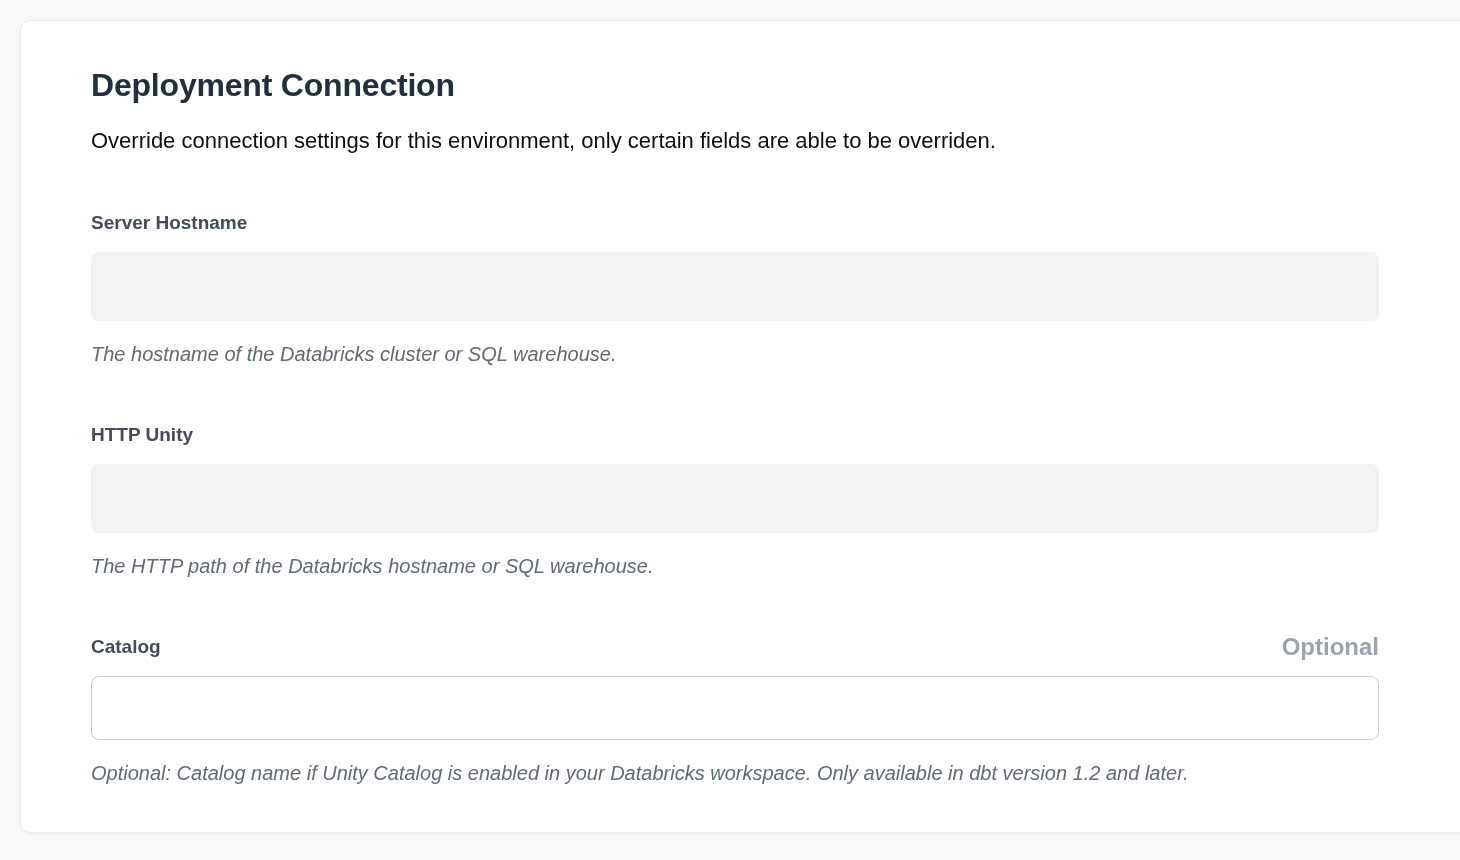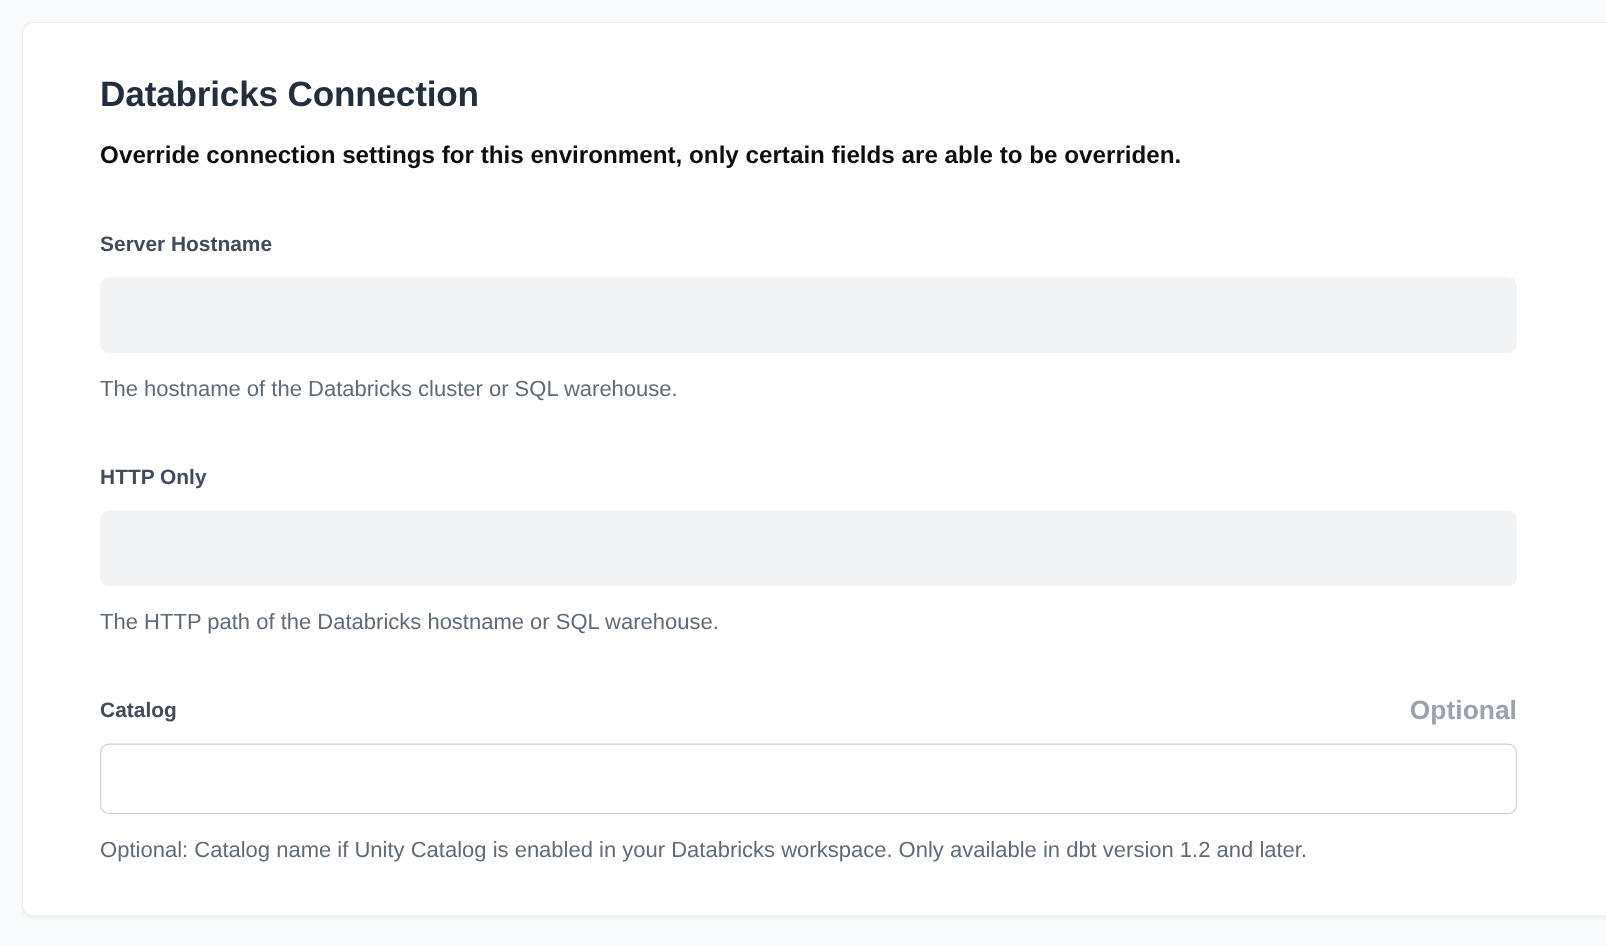--- a/index.html
+++ b/index.html
@@ -36,21 +36,21 @@
   }
   .content{width:1288px;}
   .title{
     margin:0;
     font-size:32px;line-height:38px;font-weight:700;
     letter-spacing:-0.2px;
     color:var(--title-color);
   }
   .subtitle{
     margin:24px 0 0;
-    font-size:22px;line-height:26px;font-weight:700;
+    font-size:22px;line-height:26px;font-weight:400;
     color:var(--subtitle-color);
   }
   .field{margin-top:58px;}
   .label-row{
     display:flex;justify-content:space-between;align-items:flex-end;
     height:22px;
   }
   .field-label{
     font-size:19px;line-height:22px;font-weight:700;
     color:var(--label-color);
@@ -77,44 +77,45 @@
   }
   .text-input.input-enabled{
     height:64px;
     background:#ffffff;
     border:1px solid var(--input-border);
   }
   .helper-text{
     margin:21px 0 0;
     font-size:20px;line-height:24px;font-weight:400;
     color:var(--helper-color);
+    font-style:italic;
   }
 </style>
 </head>
 <body>
 
 <div class="card">
   <div class="card-inner">
     <div class="content">
 
-      <h1 class="title">Databricks Connection</h1>
+      <h1 class="title">Deployment Connection</h1>
 
       <p class="subtitle">Override connection settings for this environment, only certain fields are able to be overriden.</p>
 
       <div class="field">
         <div class="label-row">
           <span class="field-label">Server Hostname</span>
         </div>
         <input type="text" class="text-input input-disabled" disabled="" value="" style="">
         <p class="helper-text">The hostname of the Databricks cluster or SQL warehouse.</p>
       </div>
 
       <div class="field">
         <div class="label-row">
-          <span class="field-label">HTTP Only</span>
+          <span class="field-label">HTTP Unity</span>
         </div>
         <input type="text" class="text-input input-disabled" disabled="" value="" style="">
         <p class="helper-text">The HTTP path of the Databricks hostname or SQL warehouse.</p>
       </div>
 
       <div class="field">
         <div class="label-row">
           <span class="field-label">Catalog</span>
           <span class="optional-tag">Optional</span>
         </div>

